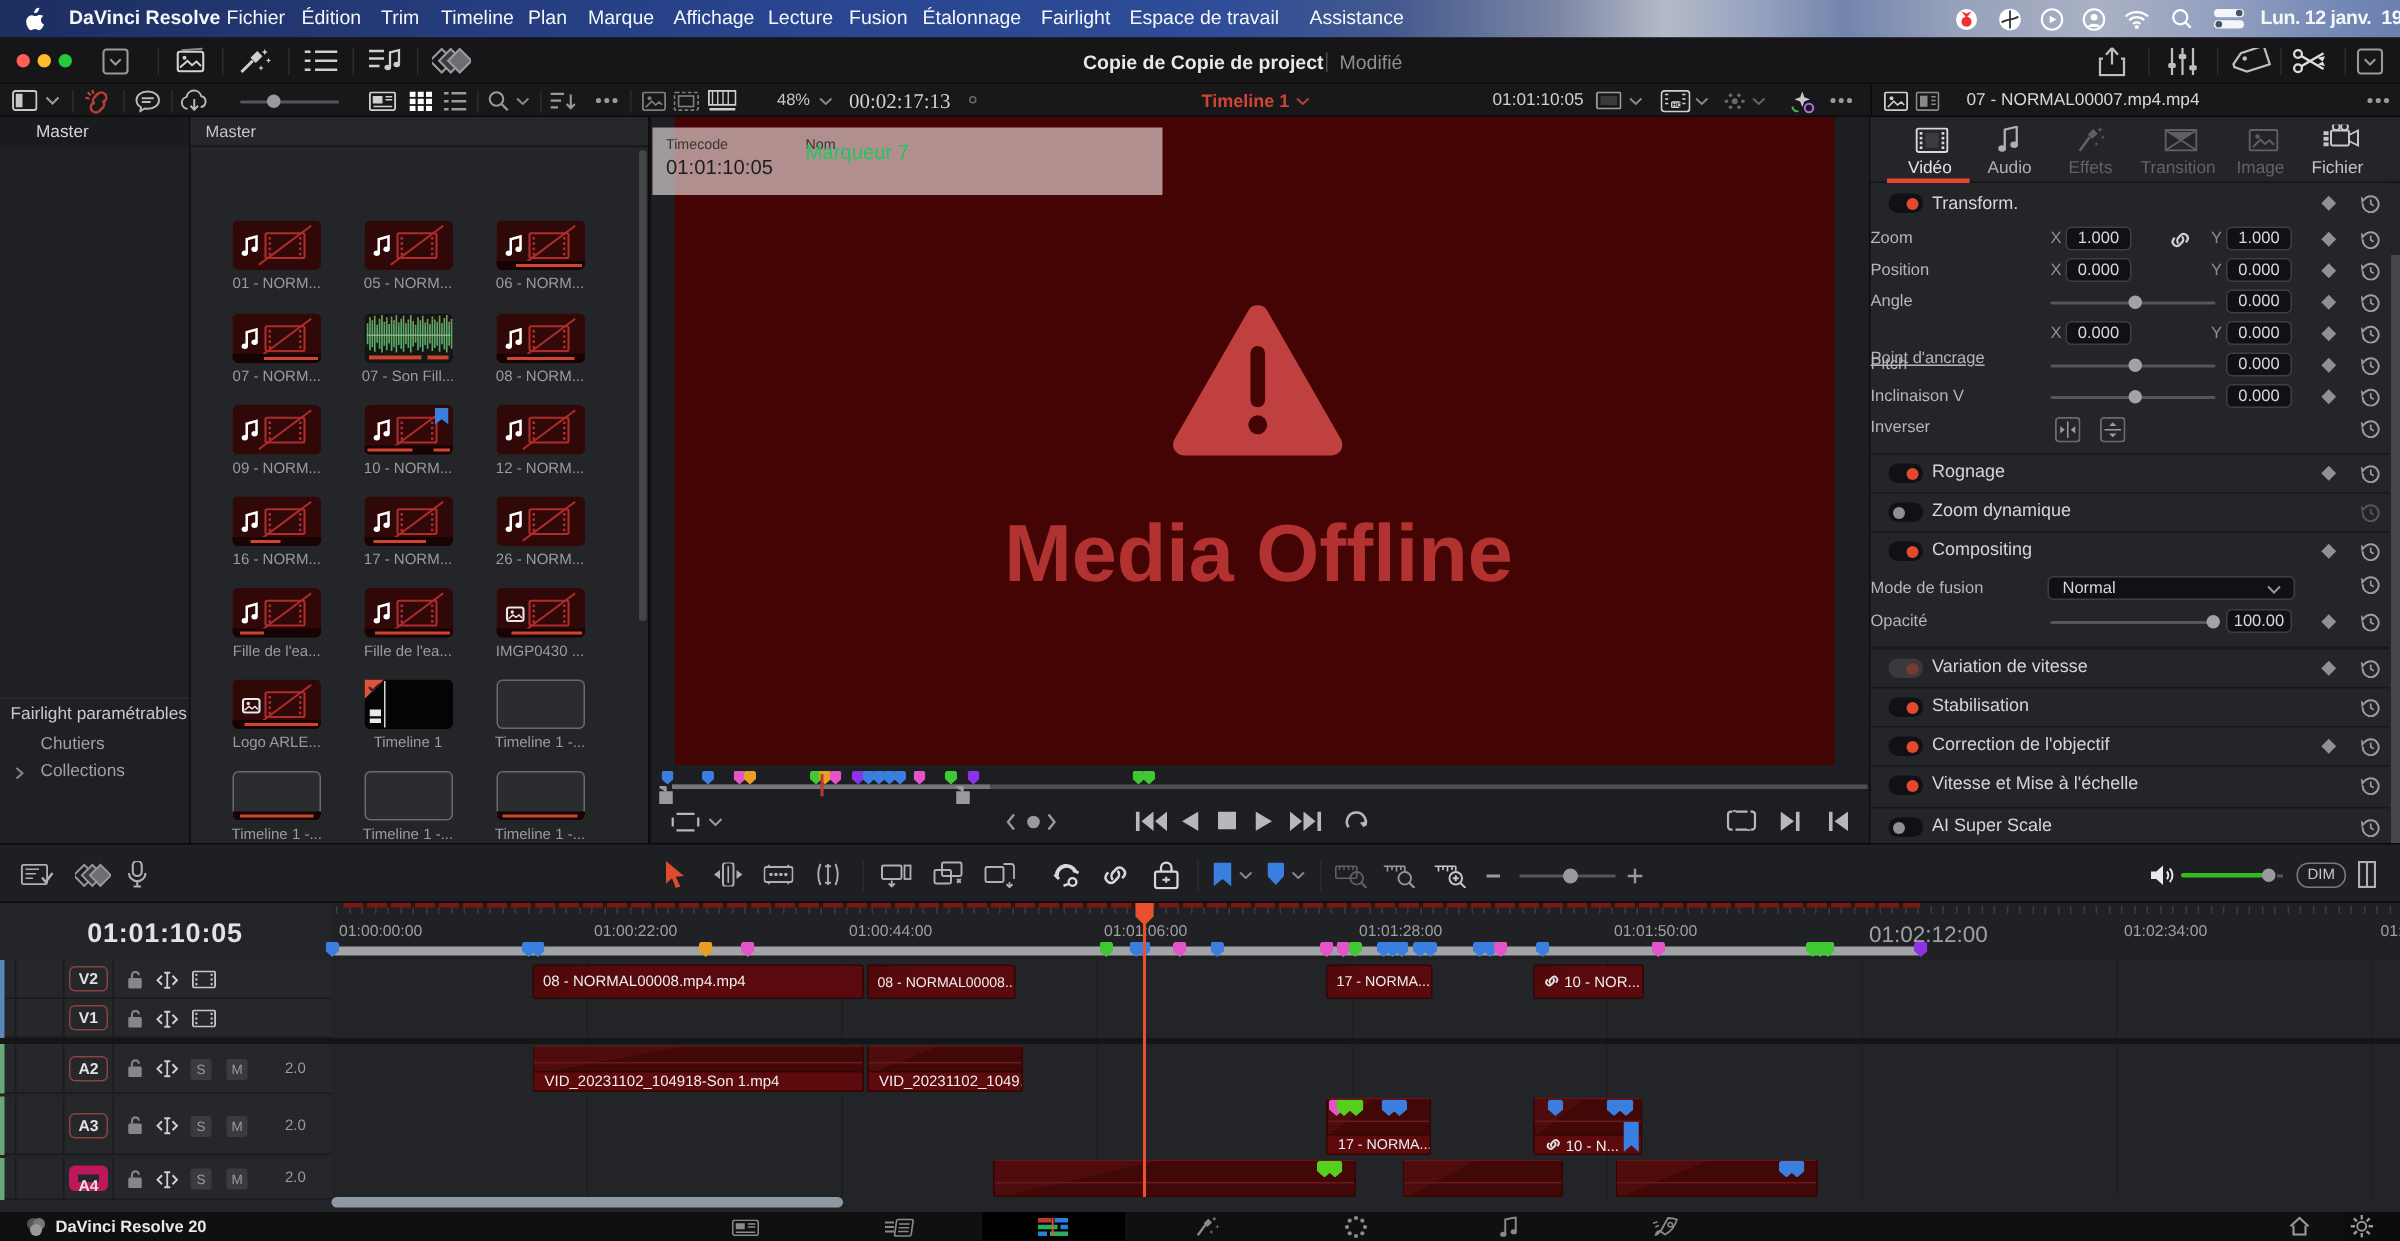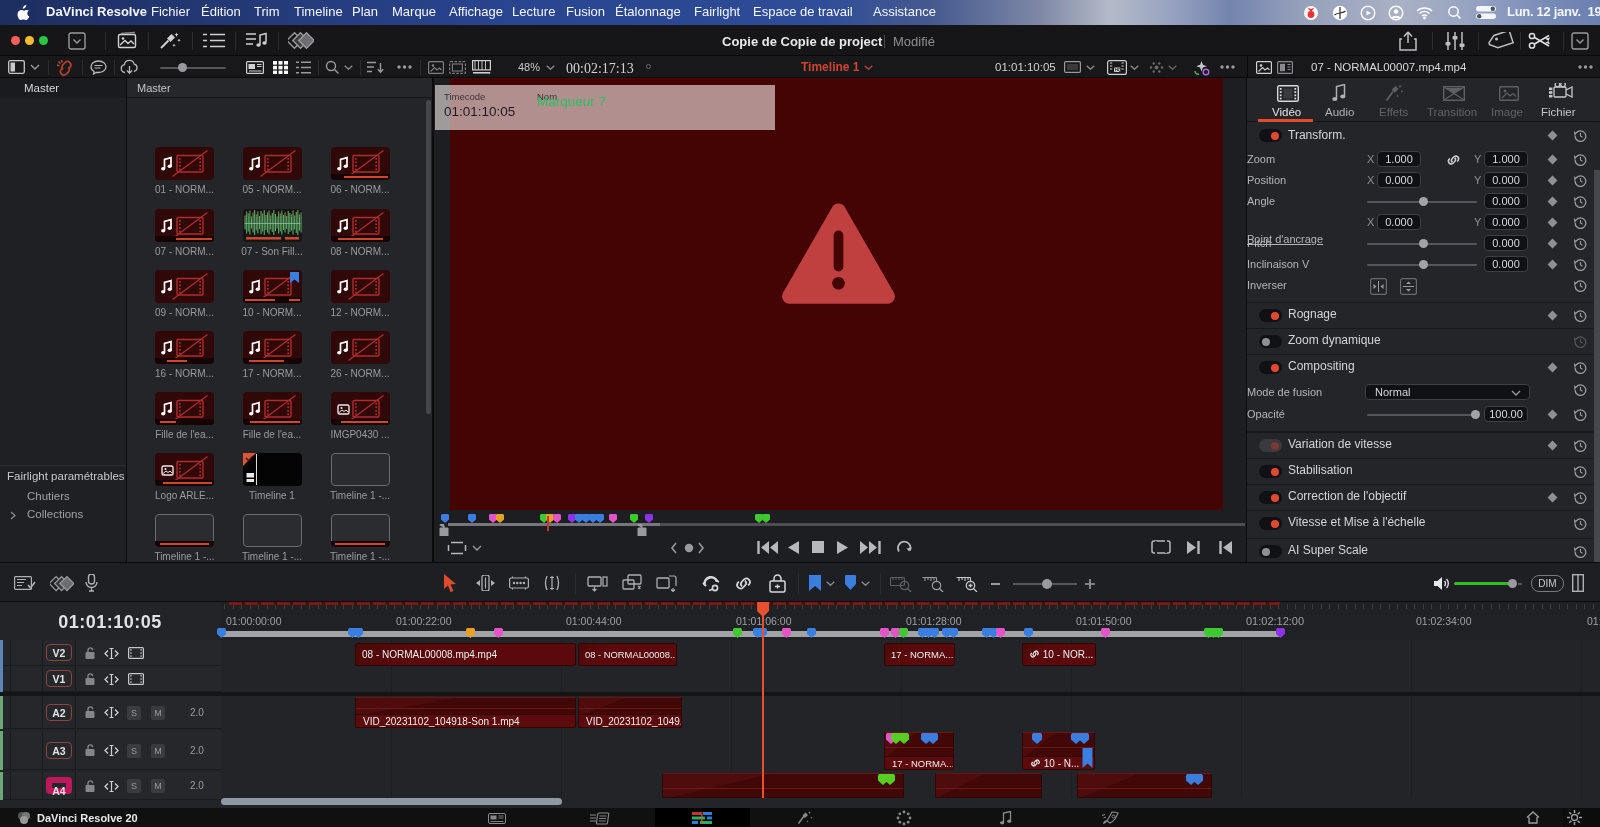--- a/index.html
+++ b/index.html
@@ -861,20 +861,21 @@
 <div class="ab" style="left:299px;top:22px;width:5px;height:314px;background:#45464a;border-radius:3px;"></div>
 <div class="ab" style="left:305px;top:0;width:1px;height:484px;background:#0c0c0d;"></div>
 </div>
 <div class="ab" id="viewer">
 <div class="ab" id="vidred" style="left:16px;top:0;width:773px;height:432px;background:#450404;"></div>
 <svg class="ab" style="left:346px;top:125px" width="117" height="101" viewBox="0 0 120 103">
         <path d="M53.5 4 a7.5 7.5 0 0 1 13 0 L117 93 a7.5 7.5 0 0 1 -6.5 11 H9.5 A7.5 7.5 0 0 1 3 93z" fill="#c04040" transform="scale(1,.99)"></path>
         <rect x="55" y="28" width="10" height="42" rx="5" fill="#450404"></rect>
         <circle cx="60" cy="82" r="6.5" fill="#450404"></circle>
       </svg>
+<div class="tx" style="left:205px;top:260px;width:400px;text-align:center;font-size:54px;font-weight:bold;color:#b23232;">Media Offline</div>
 <div class="ab" style="left:1px;top:7px;width:340px;height:45px;background:rgba(255,244,244,0.58);"></div>
 <div class="tx" style="left:10px;top:13px;font-size:9.5px;color:#3a3434;">Timecode</div>
 <div class="tx" style="left:10px;top:26px;font-size:13.5px;color:#201c1c;">01:01:10:05</div>
 <div class="tx" style="left:103px;top:13px;font-size:9.5px;color:#3a3434;">Nom</div>
 <div class="tx" style="left:103px;top:16px;font-size:13.5px;color:#22c55e;">Marqueur 7</div>
 <div id="vmarks" class="ab" style="left:0;top:0;width:812px;height:484px;">
         <div class="marker" style="left:7px;top:436px;width:8px;height:9px;background:#3a7fe0"></div>
         <div class="marker" style="left:34px;top:436px;width:8px;height:9px;background:#3a7fe0"></div>
         <div class="marker" style="left:55px;top:436px;width:8px;height:9px;background:#e454c8"></div>
         <div class="marker" style="left:62px;top:436px;width:8px;height:9px;background:#e8a024"></div>
@@ -1497,21 +1498,21 @@
         <div class="ab" style="left:1575.5px;top:2px;width:1px;height:5px;background:#3c3d41;"></div>
         <div class="ab" style="left:1584.0px;top:2px;width:1px;height:5px;background:#3c3d41;"></div>
         <div class="ab" style="left:1592.5px;top:2px;width:1px;height:5px;background:#3c3d41;"></div>
         <div class="ab" style="left:229px;top:0px;width:1051px;height:3px;background:repeating-linear-gradient(90deg,#7a1815 0 13px,#40100c 13px 16px);"></div>
         <div class="tx" style="left:226px;top:13px;font-size:10.5px;color:#9fa0a4;">01:00:00:00</div>
         <div class="tx" style="left:396px;top:13px;font-size:10.5px;color:#9fa0a4;">01:00:22:00</div>
         <div class="tx" style="left:566px;top:13px;font-size:10.5px;color:#9fa0a4;">01:00:44:00</div>
         <div class="tx" style="left:736px;top:13px;font-size:10.5px;color:#9fa0a4;">01:01:06:00</div>
         <div class="tx" style="left:906px;top:13px;font-size:10.5px;color:#9fa0a4;">01:01:28:00</div>
         <div class="tx" style="left:1076px;top:13px;font-size:10.5px;color:#9fa0a4;">01:01:50:00</div>
-        <div class="tx" style="left:1246px;top:13px;font-size:11px;color:#9fa0a4;">01:02:12:00</div>
+        <div class="tx" style="left:1246px;top:13px;font-size:15px;color:#9fa0a4;">01:02:12:00</div>
         <div class="tx" style="left:1416px;top:13px;font-size:10.5px;color:#9fa0a4;">01:02:34:00</div>
         <div class="tx" style="left:1587px;top:13px;font-size:10.5px;color:#9fa0a4;">01:</div>
         <div class="ab" style="left:221px;top:29px;width:1062px;height:6px;background:#a2a3a6;border-radius:3px;"></div>
         <div class="marker" style="left:217px;top:26px;background:#3a7fe0"></div>
         <div class="marker" style="left:348px;top:26px;background:#3a7fe0"></div>
         <div class="marker" style="left:354px;top:26px;background:#3a7fe0"></div>
         <div class="marker" style="left:466px;top:26px;background:#e8a024"></div>
         <div class="marker" style="left:494px;top:26px;background:#e454c8"></div>
         <div class="marker" style="left:733px;top:26px;background:#3fc832"></div>
         <div class="marker" style="left:753px;top:26px;background:#3a7fe0"></div>

